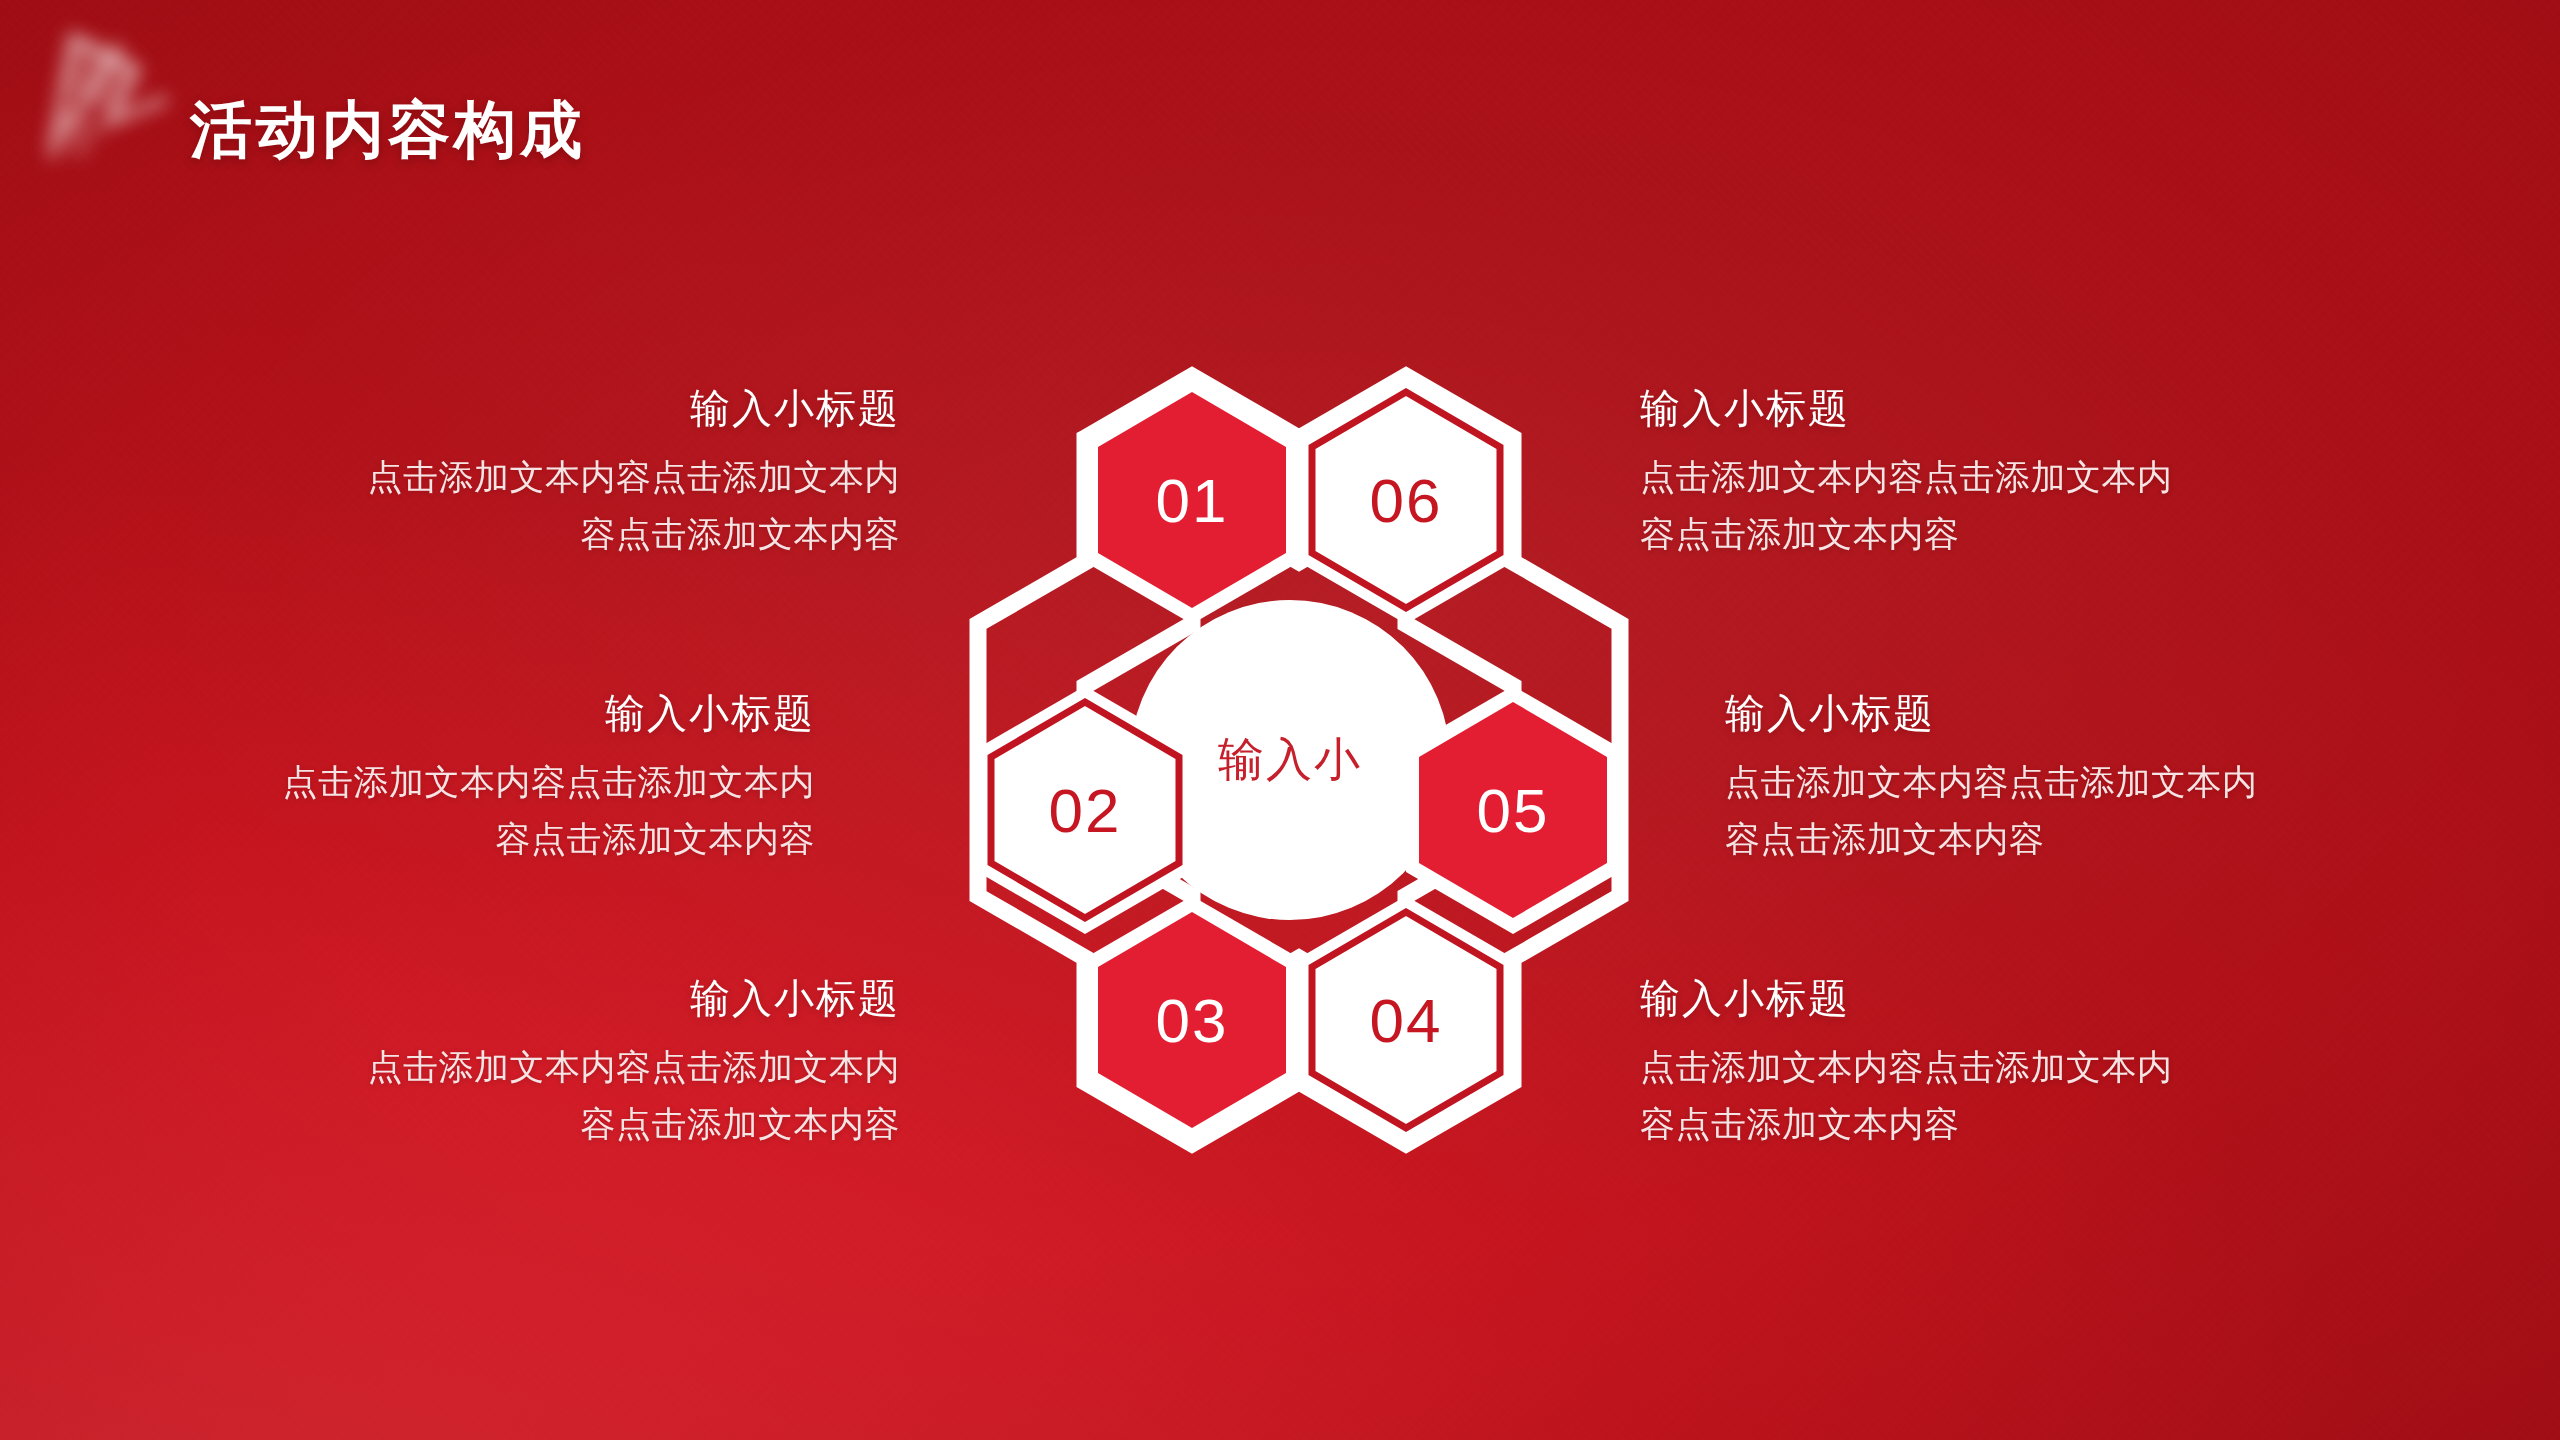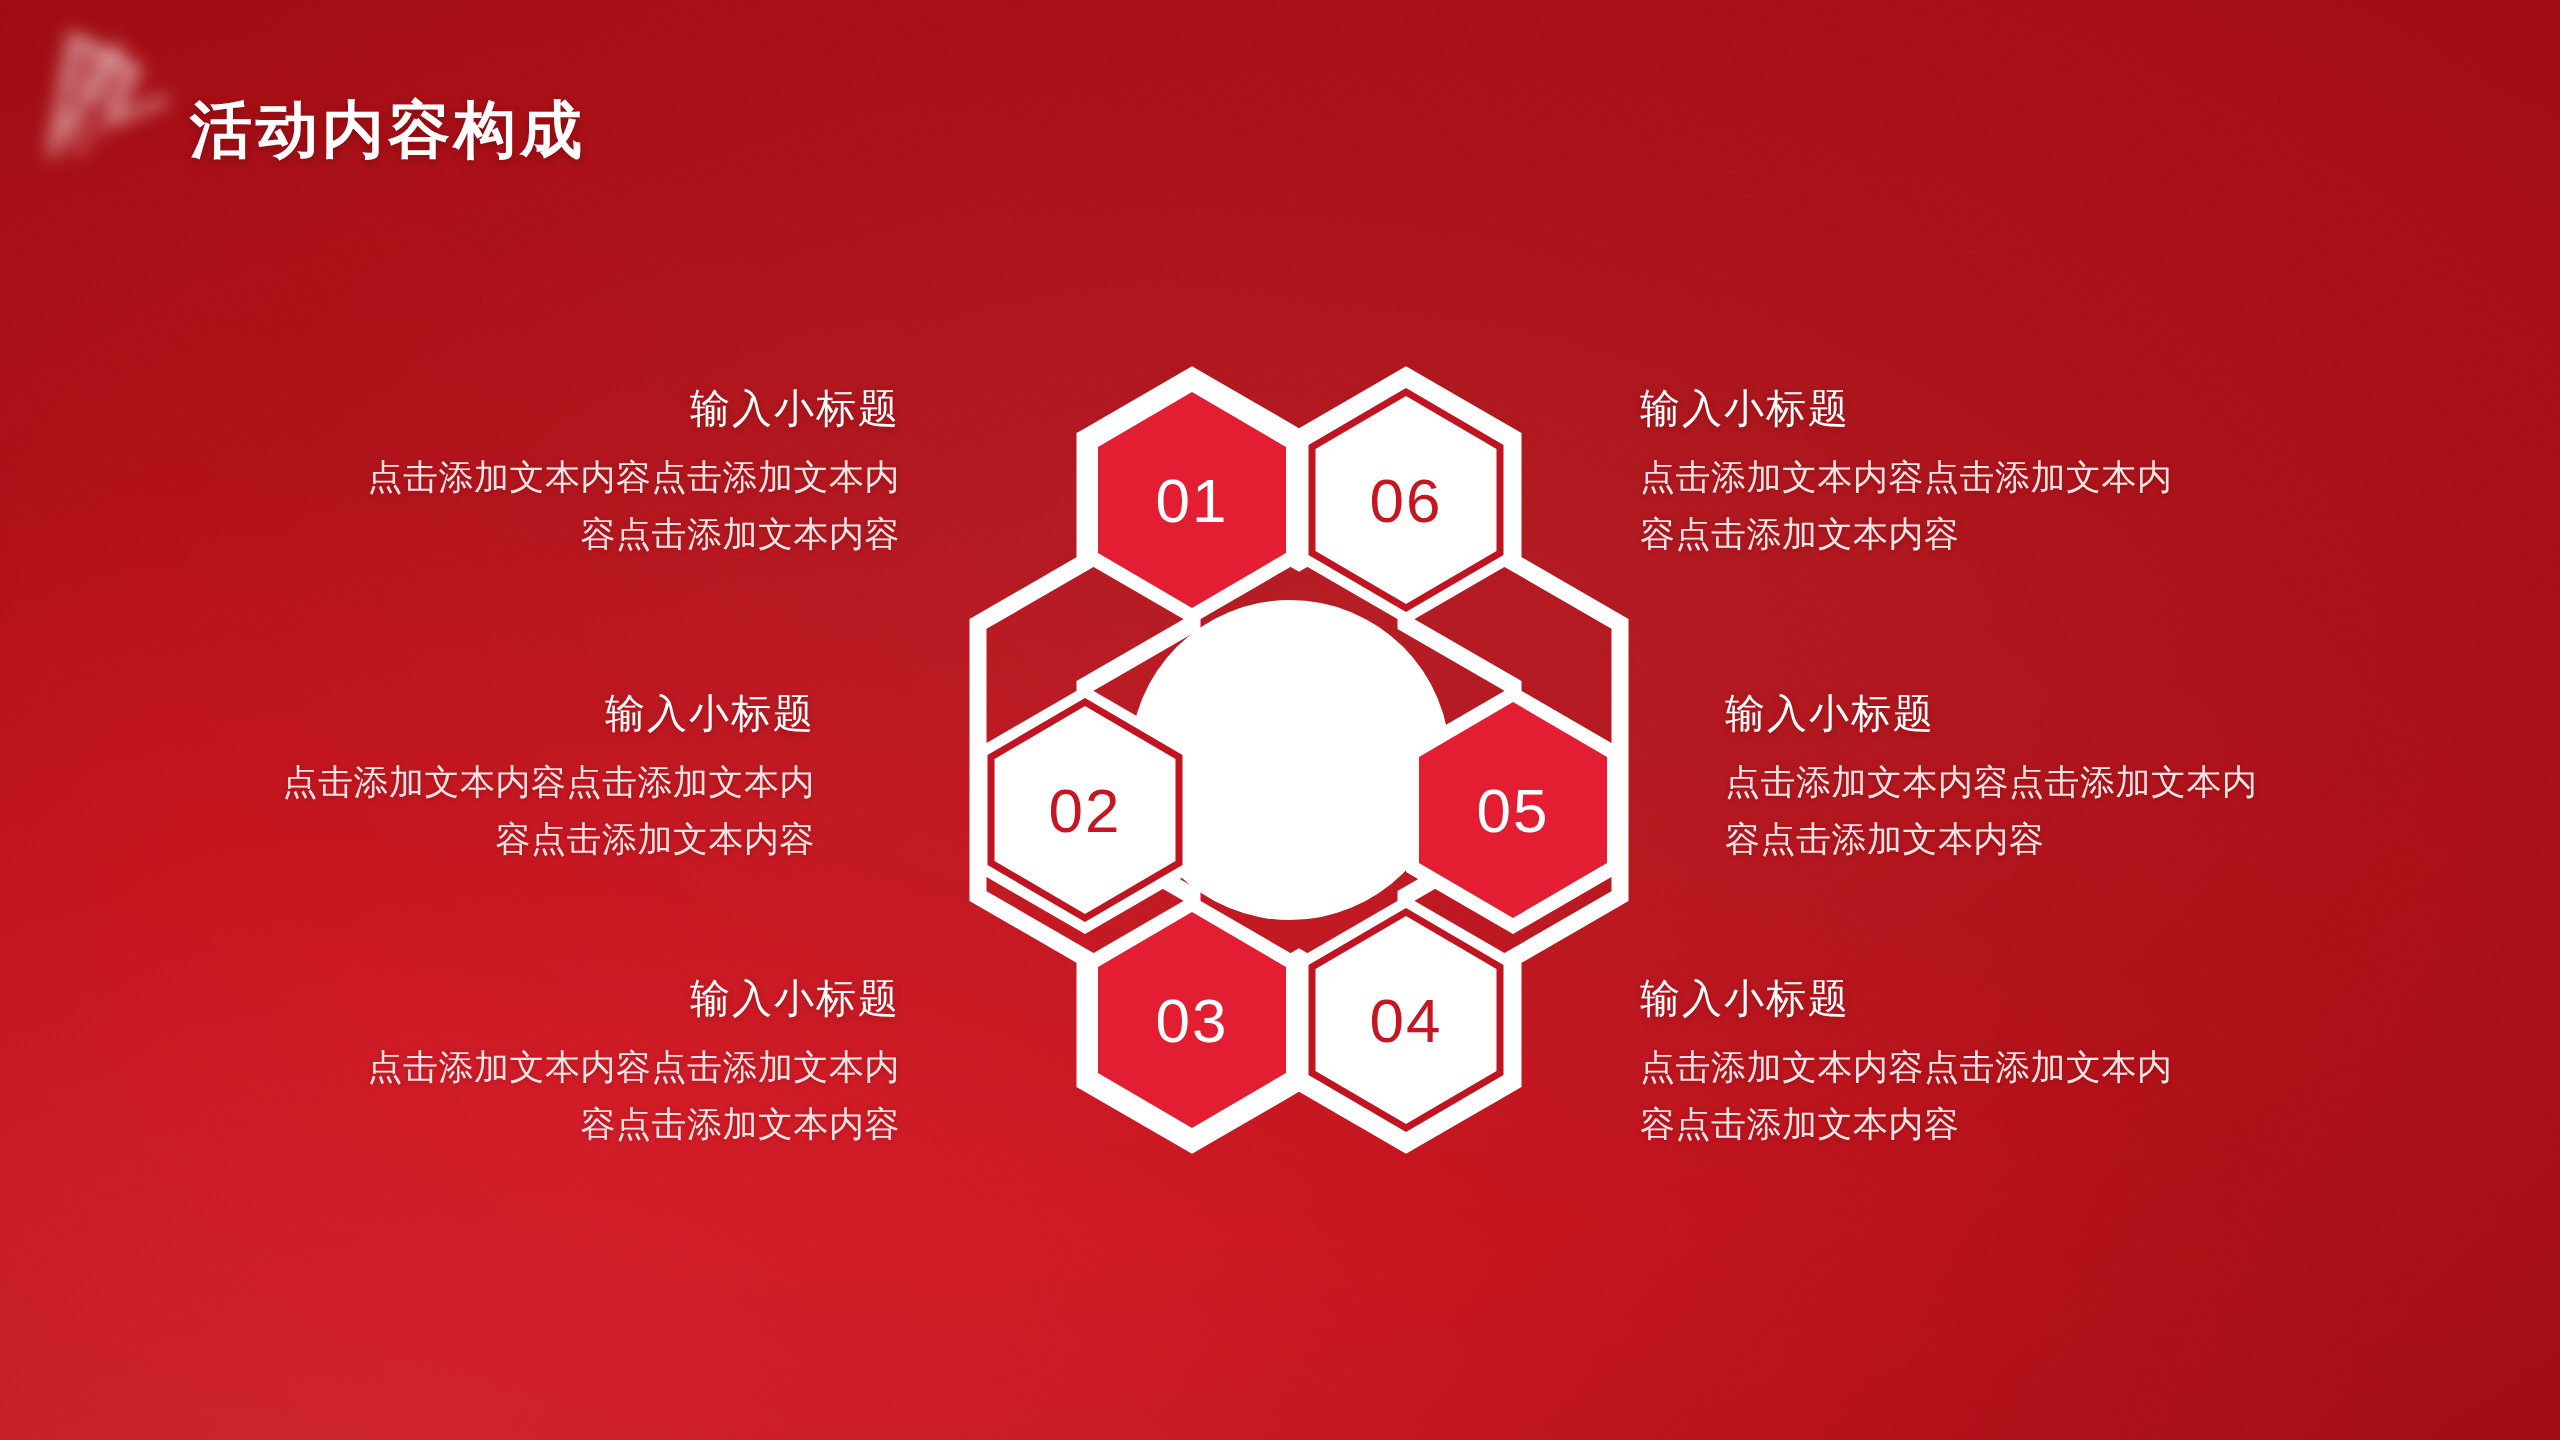--- a/index.html
+++ b/index.html
@@ -152,20 +152,21 @@
       </g>
 
       <g>
         <polygon points="566,546 673,608 673,732 566,794 459,732 459,608" fill="#ffffff"></polygon>
         <polygon points="566,562 660,617 660,723 566,778 472,723 472,617" fill="#ffffff" stroke="#c01420" stroke-width="7"></polygon>
         <text class="hexnum dark" x="566" y="670" text-anchor="middle" dominant-baseline="central">04</text>
       </g>
     </svg>
 
     <div class="center-label">
+      <div>输入小</div>
     </div>
   </div>
 
   <div class="block left" id="blk-01">
     <div class="b-title">输入小标题</div>
     <div class="b-body">点击添加文本内容点击添加文本内容点击添加文本内容</div>
   </div>
 
   <div class="block left" id="blk-02">
     <div class="b-title">输入小标题</div>

